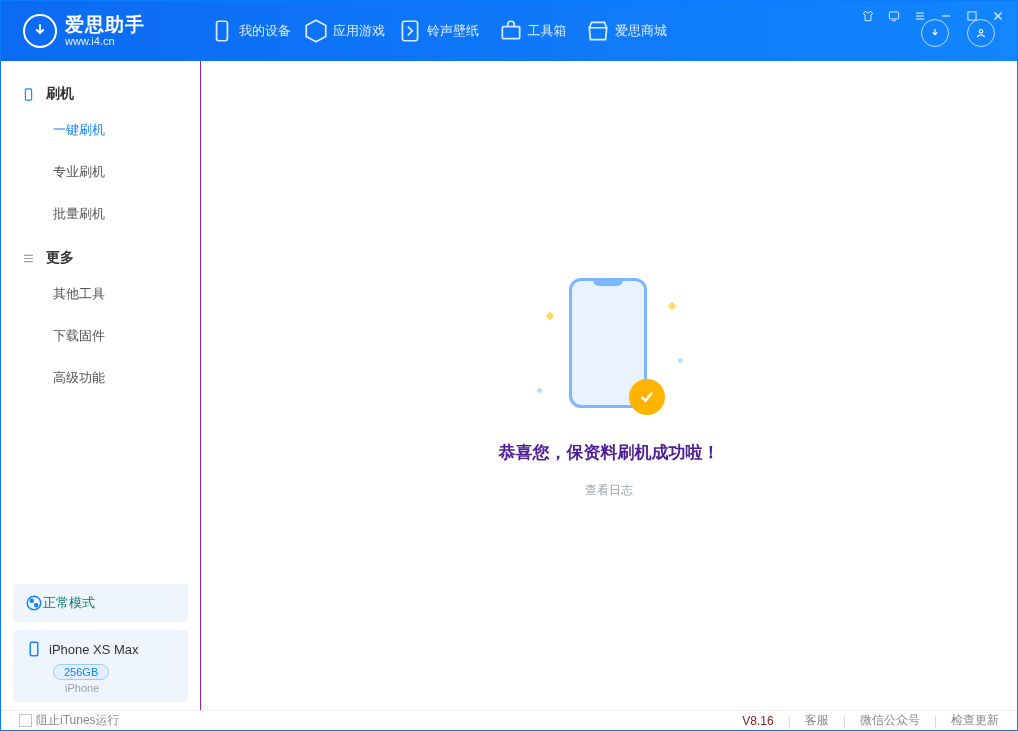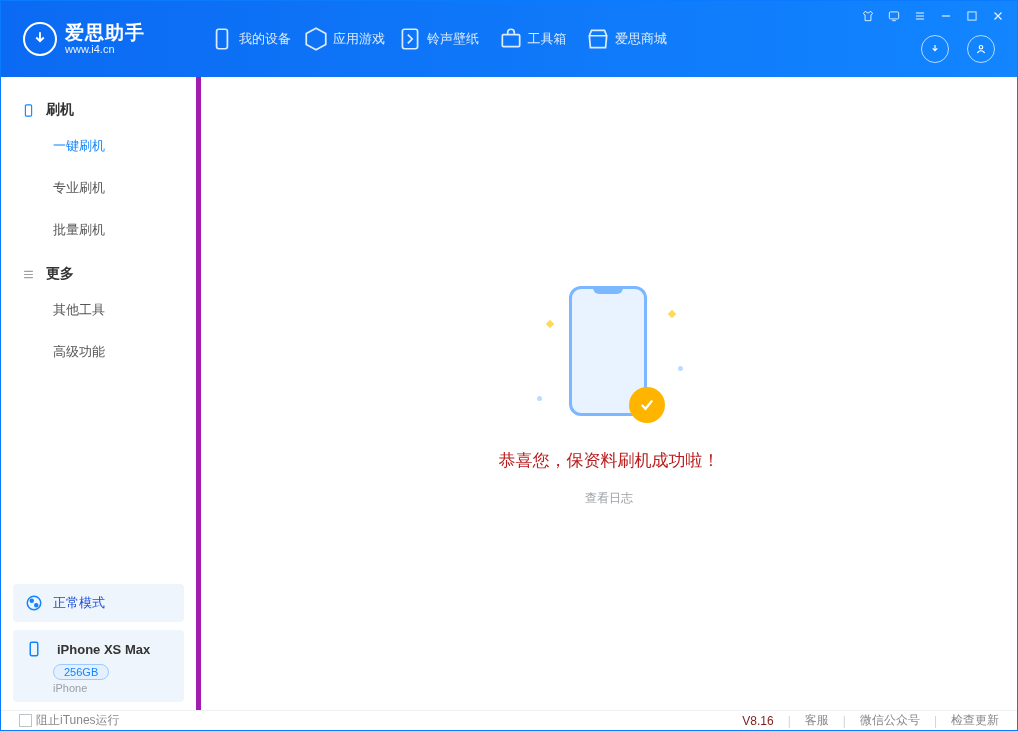--- a/index.html
+++ b/index.html
@@ -1,61 +1,61 @@
 <!DOCTYPE html>
 <html><head>
 <meta charset="utf-8">
 <style>
 *{box-sizing:border-box;margin:0;padding:0;font-family:"Microsoft YaHei","PingFang SC",Arial,sans-serif}
 body{background:#fff}
 .window{width:1018px;height:731px;border:1px solid #0a7bff;display:flex;flex-direction:column;background:#fff}
-.header{height:76px;background:linear-gradient(90deg,#0b6af3 0%,#1285ff 100%);display:flex;color:#fff;position:relative}
+.header{height:60px;background:linear-gradient(90deg,#0b6af3 0%,#1285ff 100%);display:flex;color:#fff;position:relative}
 .logo-block{display:flex;align-items:center;padding-left:22px;width:202px}
 .logo-ic{width:34px;height:34px;border:2px solid #fff;border-radius:50%;display:flex;align-items:center;justify-content:center;margin-right:8px}
 .logo-ic svg{width:18px;height:18px}
 .logo-txt{display:flex;flex-direction:column;line-height:1.1}
 .logo-txt .t1{font-size:19px;font-weight:700;letter-spacing:1px}
 .logo-txt .t2{font-size:11px;opacity:.9}
 .nav{display:flex;height:100%}
 .nav-item{width:94px;display:flex;flex-direction:row;align-items:center;justify-content:center;gap:4px;cursor:pointer;opacity:.85}
 .nav-item.active{background:rgba(255,255,255,.12);opacity:1}
 .nav-item svg{width:26px;height:26px}
 .nav-item span{font-size:13px}
 .win-ctrls{position:absolute;top:8px;right:12px;display:flex;gap:12px;align-items:center}
 .win-ctrls svg{width:14px;height:14px;cursor:pointer;opacity:.9}
 .hdr-right{position:absolute;right:22px;bottom:14px;display:flex;gap:18px;align-items:center}
 .circle-btn{width:28px;height:28px;border:1.5px solid rgba(255,255,255,.7);border-radius:50%;display:flex;align-items:center;justify-content:center;cursor:pointer}
 .circle-btn svg{width:14px;height:14px}
 .body{flex:1;display:flex;overflow:hidden}
-.sidebar{width:200px;border-right:5px solid #a21caf;display:flex;flex-direction:column;background:#fff}
+.sidebar{width:200px;border-right:1px solid #a21caf;display:flex;flex-direction:column;background:#fff}
 .sb-scroll{flex:1;overflow:auto;padding-top:10px}
 .sb-section{padding:14px 0 6px 20px;display:flex;align-items:center;gap:10px;color:#333;font-size:14px;font-weight:600}
 .sb-section svg{width:15px;height:15px}
 .sb-item{padding:12px 0 12px 52px;font-size:13px;color:#555;cursor:pointer}
 .sb-item.active{color:#1285ff}
 .sb-bottom{padding:6px 12px 0 12px}
-.sb-card{background:#eef5fc;border-radius:4px;padding:10px 12px;margin-bottom:8px;display:flex;align-items:center;gap:10px;font-size:13px;color:#1d4ed8}
+.sb-card{background:#eef5fc;border-radius:4px;padding:10px 12px;margin-bottom:8px;display:flex;align-items:center;font-size:13px;color:#0f766e}
 .sb-card .ic{width:18px;height:18px;color:#1285ff}
 .dev-card{background:#eef5fc;border-radius:4px;padding:10px 12px 8px 12px;margin-bottom:8px}
-.dev-card .row1{display:flex;align-items:center;gap:14px;font-size:13px;font-weight:700;color:#333}
+.dev-card .row1{display:flex;align-items:center;gap:6px;font-size:13px;font-weight:400;color:#333}
 .dev-card .storage{display:inline-block;margin:6px 0 2px 28px;font-size:11px;color:#1285ff;border:1px solid #9fcaff;background:#e2f0ff;border-radius:10px;padding:1px 10px}
-.dev-card .sub{margin-left:28px;font-size:11px;color:#9aa0a6}
+.dev-card .sub{margin-left:40px;font-size:11px;color:#9aa0a6}
 .redbox{border:1.5px solid #e53935;border-radius:2px;padding:10px 8px;margin-bottom:6px;display:flex;gap:14px;align-items:center;font-size:12px;color:#9aa0a6}
 .cb{width:13px;height:13px;border:1px solid #bfc4c9;display:inline-block;margin-right:4px;vertical-align:middle}
 .main{flex:1;display:flex;flex-direction:column;align-items:center;justify-content:center;gap:18px;color:#333}
 .phone-ill{width:120px;height:150px;position:relative}
 .phone-ill .phone{position:absolute;left:20px;top:5px;width:78px;height:130px;border:3px solid #7cb8ff;border-radius:12px;background:#e9f3ff}
 .phone-ill .notch{position:absolute;left:44px;top:5px;width:30px;height:8px;background:#7cb8ff;border-radius:0 0 6px 6px}
 .phone-ill .badge{position:absolute;right:4px;bottom:8px;width:36px;height:36px;background:#ffb400;border-radius:50%;display:flex;align-items:center;justify-content:center}
 .phone-ill .badge svg{width:18px;height:18px;color:#fff}
 .sparkle{position:absolute;width:6px;height:6px;background:#ffd95a;transform:rotate(45deg)}
 .s1{left:-2px;top:40px}.s2{right:-6px;top:30px}
 .dot{position:absolute;width:5px;height:5px;border-radius:50%;background:#bcdcff}
 .d1{left:-12px;bottom:30px}.d2{right:-14px;bottom:60px}
-.success-text{font-size:17px;font-weight:400;color:#b91c1c}
+.success-text{font-size:17px;font-weight:700;color:#4c1d95}
 .ok-btn{border:1px solid #d7dbe0;background:#fff;padding:8px 44px;font-size:14px;color:#444;cursor:pointer}
 .log-link{font-size:12px;color:#9aa0a6;cursor:pointer}
 .footer{height:20px;border-top:1px solid #eef0f2;display:flex;align-items:center;padding:0 18px;font-size:12px;color:#888}
 .footer .left{display:flex;align-items:center;gap:6px}
 .footer .right{margin-left:auto;display:flex;align-items:center;gap:14px}
 .footer .sep{color:#d0d4d8}
 .ver{color:#7f1d1d}
 </style>
 </head>
 <body>
@@ -155,20 +155,21 @@
       <div class="sb-item active">一键刷机</div>
       <div class="sb-item">专业刷机</div>
       <div class="sb-item">批量刷机</div>
       <div class="sb-section">
             <svg viewBox="0 0 24 24" fill="none" stroke="#9aa0a6" stroke-width="1.8">
               <path d="M5 7h14M5 12h14M5 17h14"></path>
             </svg>
             <span>更多</span>
           </div>
       <div class="sb-item">其他工具</div>
+      <div class="sb-item">下载固件</div>
       <div class="sb-item">高级功能</div>
     </div>
     <div class="sb-bottom">
       <div class="sb-card">
         <svg class="ic" viewBox="0 0 24 24" fill="none" stroke="currentColor" stroke-width="2">
               <circle cx="12" cy="12" r="9"></circle>
               <circle cx="9" cy="9" r="2" fill="currentColor"></circle>
               <circle cx="15" cy="15" r="2" fill="currentColor"></circle>
             </svg>
         <span>正常模式</span>

